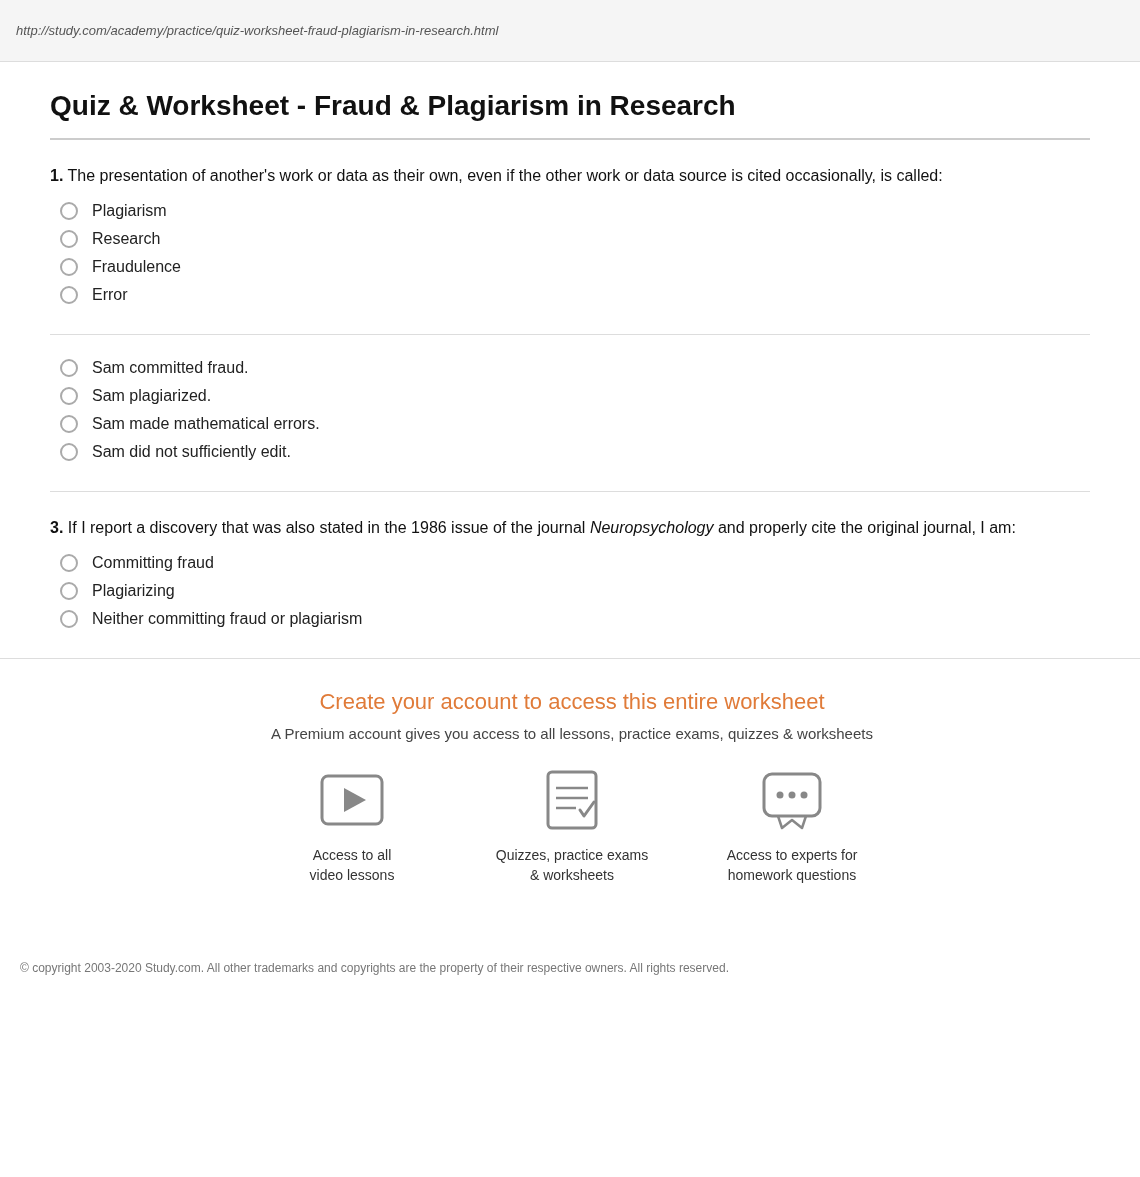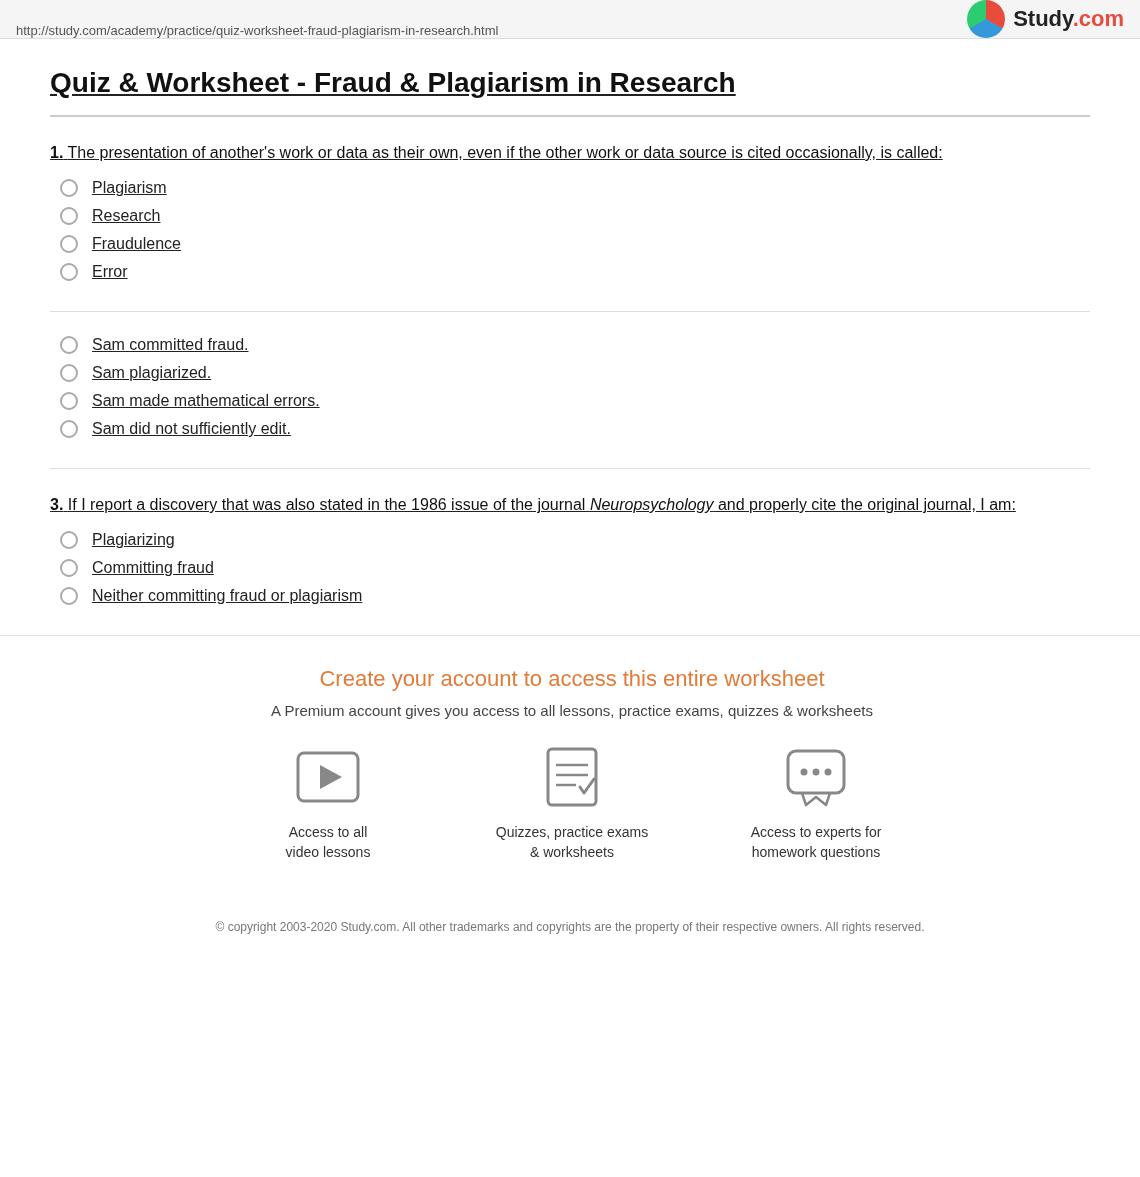--- a/index.html
+++ b/index.html
@@ -5,24 +5,25 @@
     * { box-sizing: border-box; margin: 0; padding: 0; }
     body {
       font-family: Arial, sans-serif;
       background: #fff;
       color: #222;
       font-size: 16px;
     }
     .top-bar {
       background: #f5f5f5;
       border-bottom: 1px solid #ddd;
-      padding: 0 16px;
+      padding: 23px 16px;
       display: flex;
       justify-content: space-between;
-      align-items: flex-end;
+      align-items: center;
+      font-style: italic;
     }
     .url-bar {
       font-size: 13px;
       color: #555;
     }
     .logo-area {
       display: flex;
       align-items: center;
     }
     .logo-circle {
@@ -38,21 +39,20 @@
       font-weight: bold;
       color: #222;
     }
     .logo-text span {
       color: #e74c3c;
     }
     .main-container {
       max-width: 1080px;
       margin: 0 auto;
       padding: 28px 20px 0 20px;
-      text-decoration: underline;
     }
     .page-title {
       font-size: 28px;
       font-weight: bold;
       color: #111;
       margin-bottom: 24px;
       border-bottom: 2px solid #ccc;
       padding-bottom: 16px;
     }
     .question-block {
@@ -105,22 +105,22 @@
       margin-bottom: 10px;
     }
     .cta-subtitle {
       font-size: 15px;
       color: #444;
       margin-bottom: 24px;
     }
     .features-row {
       display: flex;
       justify-content: center;
-      gap: 84px;
-      margin-bottom: 30px;
+      gap: 60px;
+      margin-bottom: 48px;
     }
     .feature-item {
       display: flex;
       flex-direction: column;
       align-items: center;
       width: 160px;
     }
     .feature-icon {
       width: 68px;
       height: 68px;
@@ -128,34 +128,30 @@
     }
     .feature-label {
       font-size: 14px;
       color: #333;
       text-align: center;
       line-height: 1.4;
     }
     .footer-text {
       font-size: 12px;
       color: #777;
-      text-align: center;
+      text-align: left;
       padding: 16px 20px 20px 20px;
       line-height: 1.6;
     }
   </style>
 </head>
 <body>
 
 <div class="top-bar">
   <span class="url-bar">http://study.com/academy/practice/quiz-worksheet-fraud-plagiarism-in-research.html</span>
-  <div class="logo-area">
-    <div class="logo-circle"></div>
-    <span class="logo-text">Study<span>.com</span></span>
-  </div>
 </div>
 
 <div class="main-container">
   <h1 class="page-title">Quiz &amp; Worksheet - Fraud &amp; Plagiarism in Research</h1>
 
   <div class="question-block">
     <div class="question-text">
       <strong>1.</strong>
       <span>The presentation of another's work or data as their own, even if the other work or data source is cited occasionally, is called:</span>
     </div>
@@ -200,25 +196,25 @@
 
   <hr class="divider">
 
   <div class="question-block">
     <div class="question-text">
       <strong>3.</strong>
       <span>If I report a discovery that was also stated in the 1986 issue of the journal </span><em>Neuropsychology</em><span> and properly cite the original journal, I am:</span>
     </div>
     <div class="option-row">
       <span class="radio-circle"></span>
+      <span class="option-label">Committing fraud</span>
+    </div>
+    <div class="option-row">
+      <span class="radio-circle"></span>
       <span class="option-label">Plagiarizing</span>
-    </div>
-    <div class="option-row">
-      <span class="radio-circle"></span>
-      <span class="option-label">Committing fraud</span>
     </div>
     <div class="option-row">
       <span class="radio-circle"></span>
       <span class="option-label">Neither committing fraud or plagiarism</span>
     </div>
   </div>
 </div>
 
 <div class="cta-section">
   <div class="cta-title">Create your account to access this entire worksheet</div>

